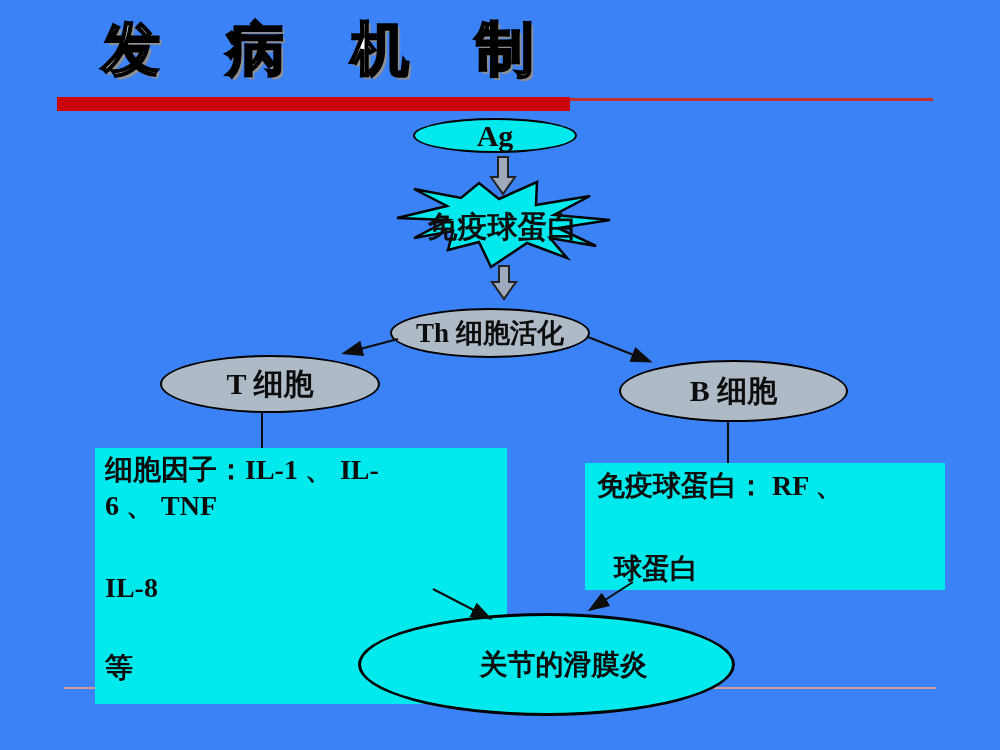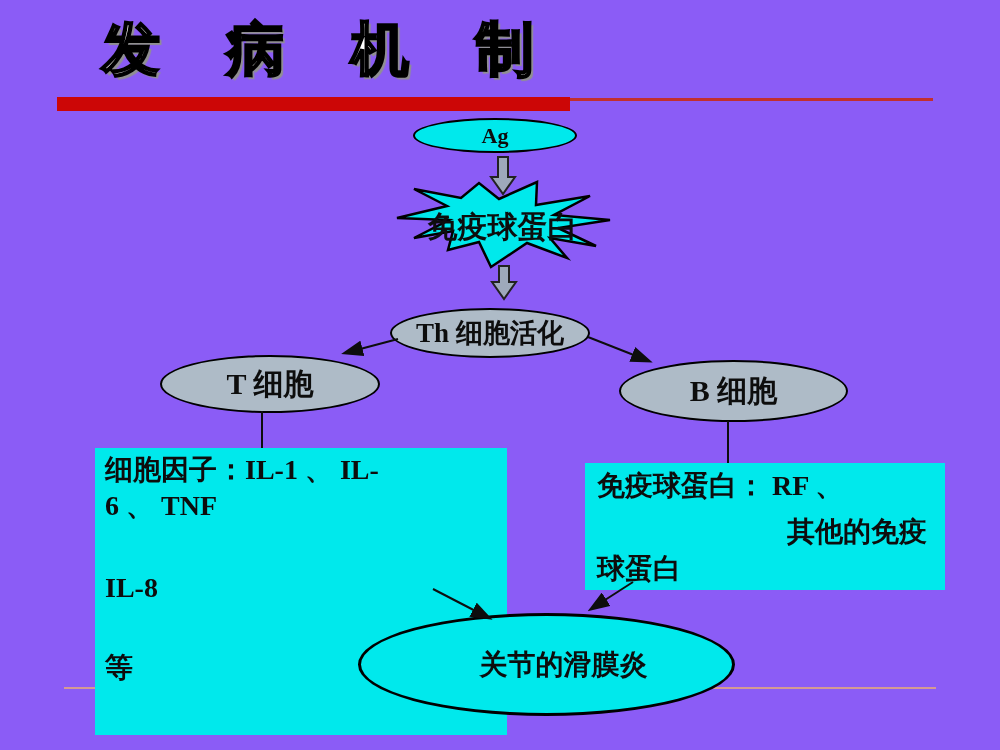--- a/index.html
+++ b/index.html
@@ -6,21 +6,21 @@
     --red-bar:#cc0606;
     --red-line-top:#c22f2f;
     --red-line-bottom:#d59a93;
     --cyan:#00e9ec;
     --node-gray:#aebbc7;
     --arrow-gray:#9ea9bb;
     --ink:#0d0d0d;
   }
   html,body{margin:0;padding:0;background:#fff;}
   .slide{
-    position:relative;width:1000px;height:750px;background:#8b5cf6;overflow:hidden;
+    position:relative;width:1000px;height:750px;background:#3b82f6;overflow:hidden;
     font-family:"Liberation Serif","DejaVu Serif",serif;color:var(--ink);
   }
   .abs{position:absolute;}
   
   .title{
     left:102px;top:14px;font-size:58px;font-weight:bold;line-height:72px;
     letter-spacing:14px;word-spacing:24px;white-space:nowrap;
     color:#ffffff;-webkit-text-stroke:2.4px #000;
     text-shadow:3px 3px 1px #909090;
   }
@@ -29,28 +29,28 @@
   .line-top{left:570px;top:98px;width:363px;height:3px;background:var(--red-line-top);}
   .line-bottom{left:64px;top:687px;width:872px;height:2px;background:var(--red-line-bottom);z-index:0;}
   
   .ellipse{border:2px solid #000;border-radius:50%;display:flex;align-items:center;justify-content:center;
            font-weight:bold;text-align:center;box-sizing:border-box;}
   .cyanfill{background:var(--cyan);}
   .grayfill{background:var(--node-gray);}
   .box{background:var(--cyan);box-sizing:border-box;z-index:1;font-weight:bold;font-size:28px;}
   .box .bline{position:absolute;white-space:nowrap;line-height:32px;}
   
-  .n-ag{left:413px;top:118px;width:164px;height:35px;font-size:22px;z-index:3;}
+  .n-ag{left:413px;top:118px;width:164px;height:35px;font-size:30px;z-index:3;}
   .n-th{left:390px;top:308px;width:200px;height:50px;font-size:27px;z-index:3;}
   .n-t{left:160px;top:355px;width:220px;height:58px;font-size:30px;z-index:3;}
   .n-b{left:619px;top:360px;width:229px;height:62px;font-size:30px;z-index:3;}
   .n-outcome{left:358px;top:613px;width:377px;height:103px;z-index:2;border-width:3px;
              flex-direction:row;font-size:28px;padding-left:34px;}
   .n-outcome .oline{line-height:40px;}
-  .box-t{left:95px;top:448px;width:412px;height:287px;}
+  .box-t{left:95px;top:448px;width:412px;height:256px;}
   .box-b{left:585px;top:463px;width:360px;height:127px;}
   .burst-label{left:415px;top:207px;width:175px;text-align:center;font-size:30px;font-weight:bold;z-index:6;}
   svg.overlay{position:absolute;left:0;top:0;z-index:5;pointer-events:none;}
 </style>
 </head>
 <body>
 
 <div class="slide">
 
   <div class="abs title">发 病 机 制</div>
@@ -59,22 +59,21 @@
   <div class="abs line-bottom"></div>
 
   <div class="abs box box-t">
     <div class="bline" style="left:10px;top:6px">细胞因子：IL-1 、 IL-</div>
     <div class="bline" style="left:10px;top:42px">6 、 TNF</div>
     <div class="bline" style="left:10px;top:124px">IL-8</div>
     <div class="bline" style="left:10px;top:204px">等</div>
   </div>
   <div class="abs box box-b">
     <div class="bline" style="left:12px;top:7px">免疫球蛋白： RF 、</div>
-    <div class="bline" style="right:18px;top:53px">其他的免疫</div>
-    <div class="bline" style="left:12px;top:90px">球蛋白</div>
+    <div class="bline" style="left:29px;top:90px">球蛋白</div>
   </div>
 
   <div class="abs ellipse cyanfill n-outcome">
     <div class="oline">关节的滑膜炎</div>
   </div>
 
   <div class="abs ellipse cyanfill n-ag">Ag</div>
   <div class="abs ellipse grayfill n-th">Th 细胞活化</div>
   <div class="abs ellipse grayfill n-t">T 细胞</div>
   <div class="abs ellipse grayfill n-b">B 细胞</div>

